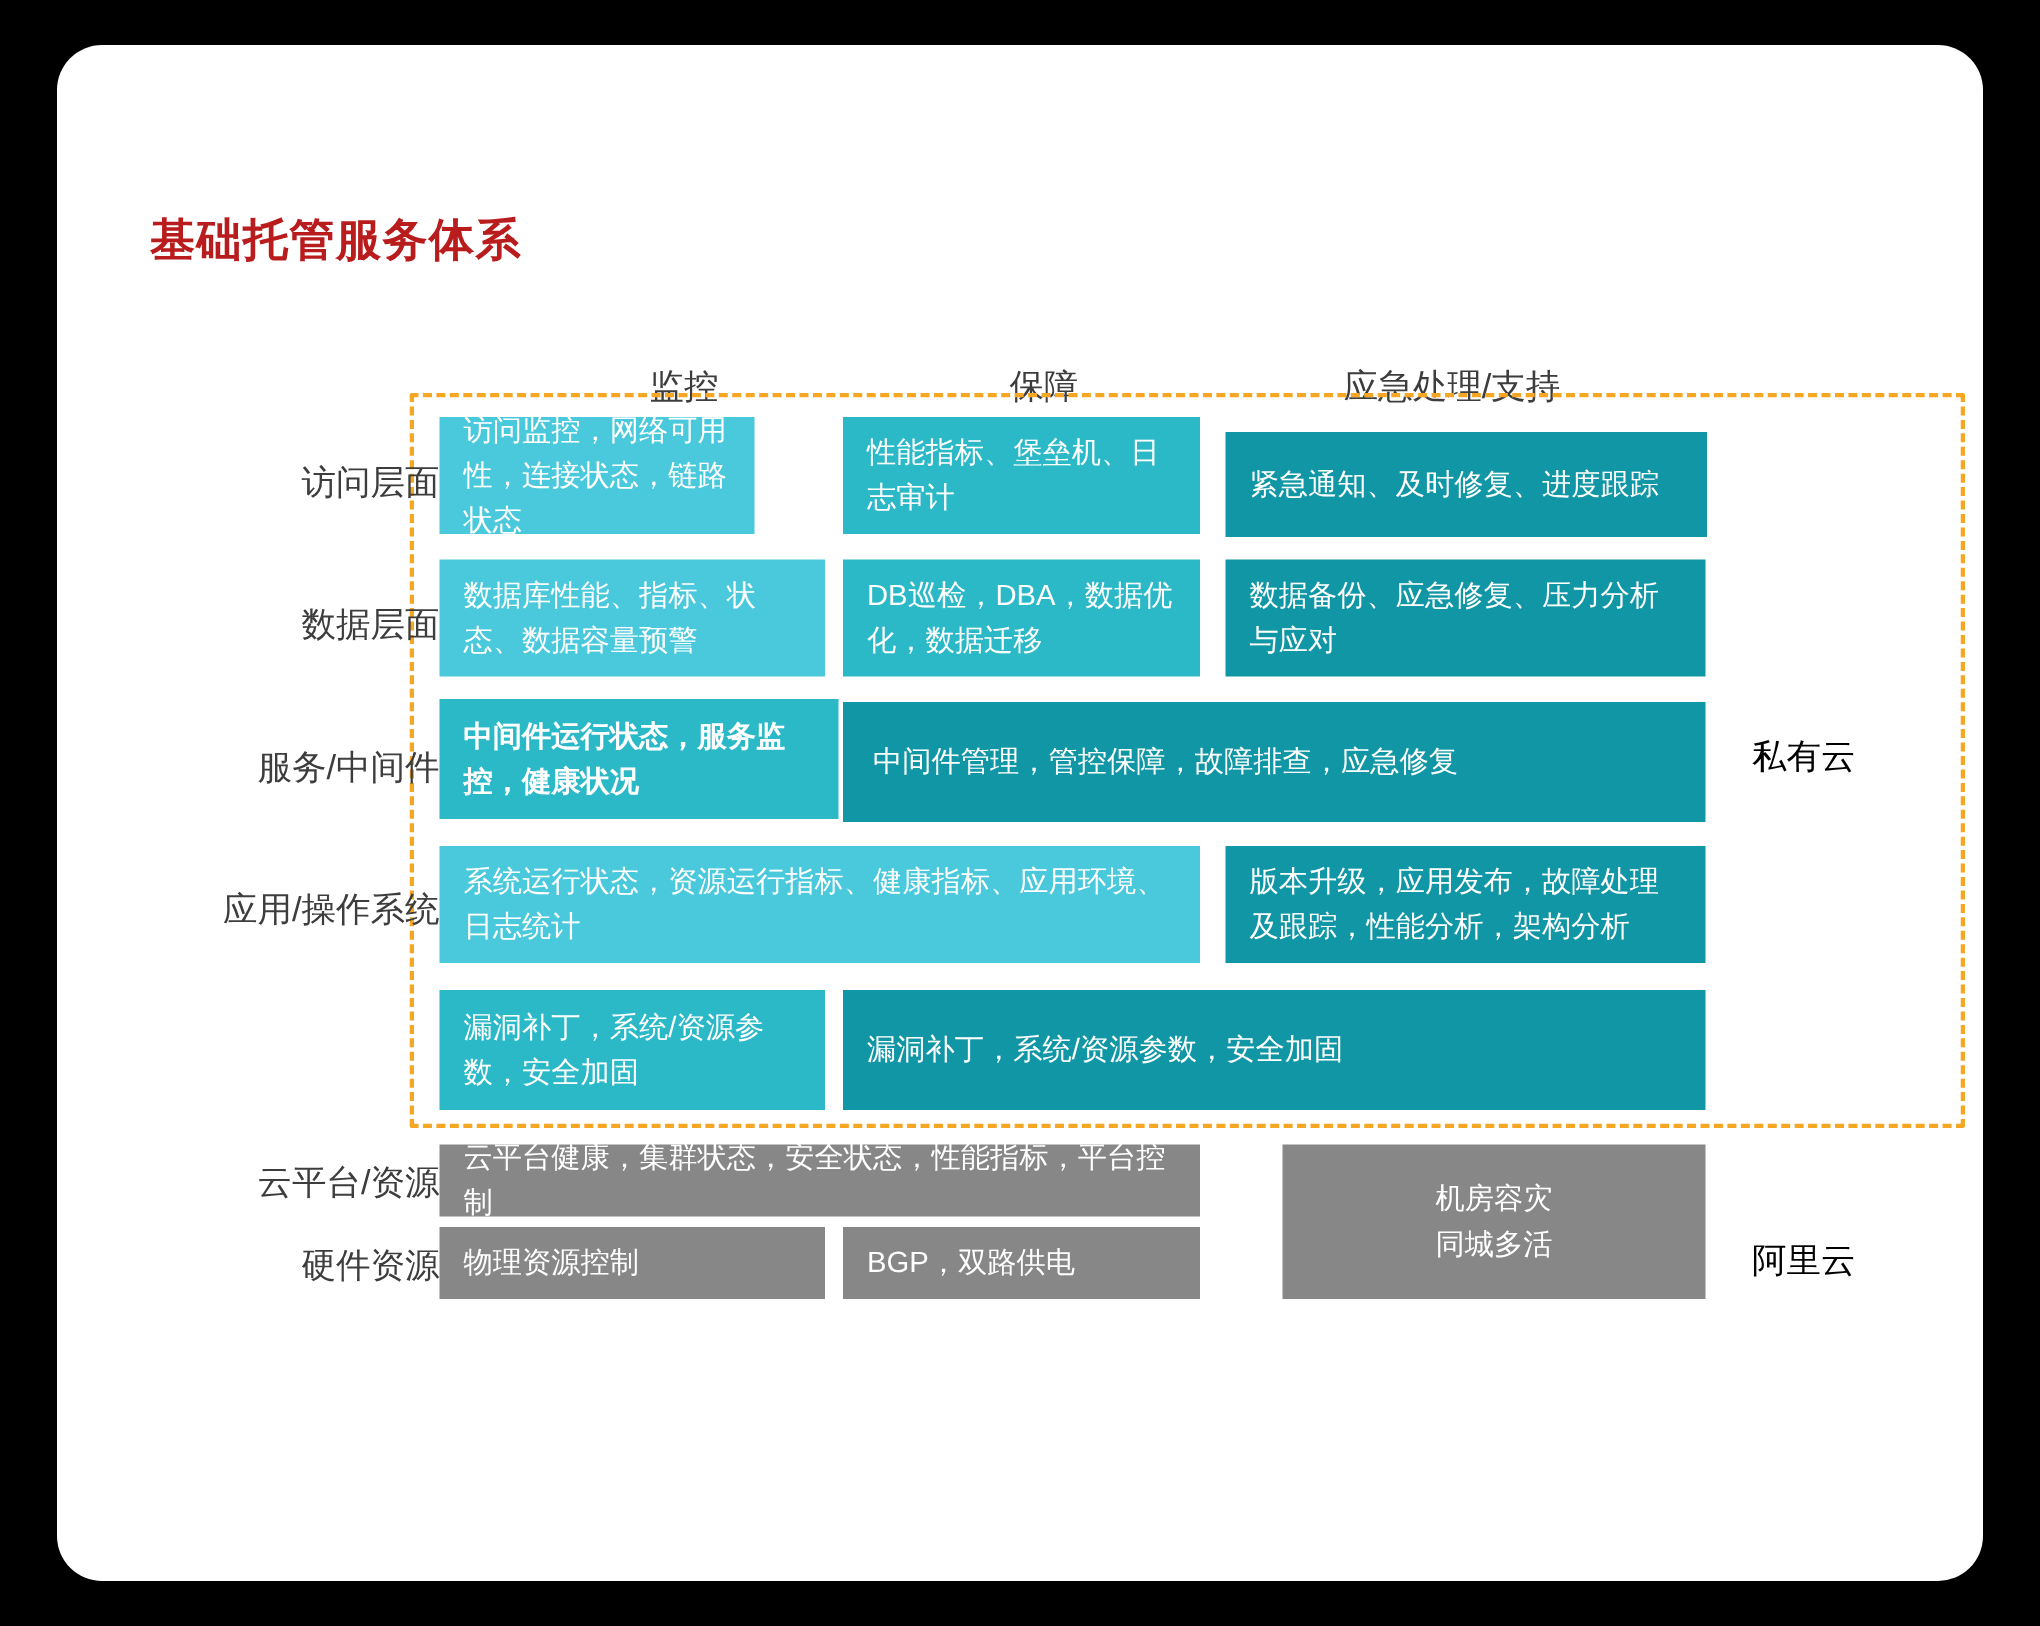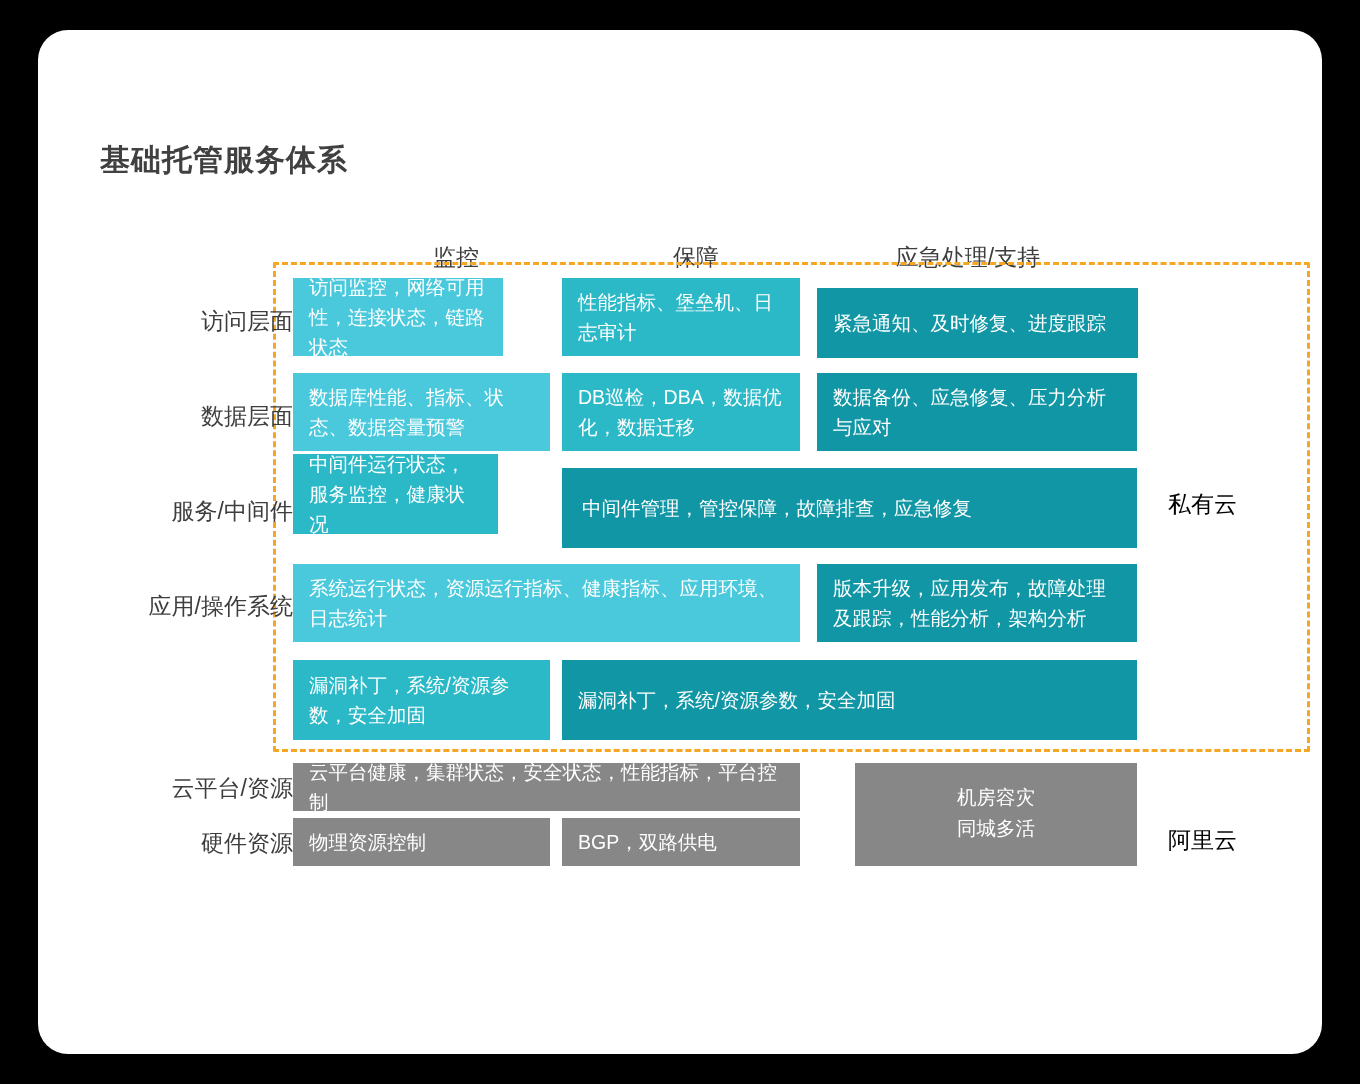--- a/index.html
+++ b/index.html
@@ -14,21 +14,21 @@
     width: 1284px; height: 1024px;
     background: #ffffff;
     border-radius: 30px;
     overflow: hidden;
   }
   #title {
     position: absolute;
     left: 62px; top: 110px;
     font-size: 30px;
     font-weight: bold;
-    color: #404040;
+    color: #b91c1c;
     letter-spacing: 1px;
   }
 
   
   .abs { position: absolute; }
 
   .colhead {
     font-size: 23px;
     color: #3d3d3d;
     text-align: center;
@@ -108,21 +108,21 @@
   <div class="cell t-light" style="left:255px; top:343px; width:257px; height:78px;">
     <span>数据库性能、指标、状态、数据容量预警</span>
   </div>
   <div class="cell t-mid" style="left:524px; top:343px; width:238px; height:78px;">
     <span>DB巡检，DBA，数据优化，数据迁移</span>
   </div>
   <div class="cell t-dark" style="left:779px; top:343px; width:320px; height:78px;">
     <span>数据备份、应急修复、压力分析与应对</span>
   </div>
 
-  <div class="cell t-mid" style="left:255px; top:424px; width:205px; height:80px;">
+  <div class="cell t-mid" style="left:255px; top:436px; width:266px; height:80px;font-weight:bold;">
     <span>中间件运行状态，服务监控，健康状况</span>
   </div>
   <div class="cell t-dark" style="left:524px; top:438px; width:575px; height:80px;padding-left:20px;">
     <span>中间件管理，管控保障，故障排查，应急修复</span>
   </div>
 
   <div class="cell t-light" style="left:255px; top:534px; width:507px; height:78px;">
     <span>系统运行状态，资源运行指标、健康指标、应用环境、日志统计</span>
   </div>
   <div class="cell t-dark" style="left:779px; top:534px; width:320px; height:78px;">
@@ -141,18 +141,18 @@
   </div>
 
   <div class="cell t-gray" style="left:255px; top:788px; width:257px; height:48px;">
     <span>物理资源控制</span>
   </div>
   <div class="cell t-gray" style="left:524px; top:788px; width:238px; height:48px;">
     <span>BGP，双路供电</span>
   </div>
 
   <div class="cell t-gray" style="left:817px; top:733px; width:282px; height:103px;
-              flex-direction:column; justify-content:center; align-items:center; font-family:Liberation Mono, monospace;">
+              flex-direction:column; justify-content:center; align-items:center; ">
     <span>机房容灾</span>
     <span>同城多活</span>
   </div>
 
 </div>
 
 </body></html>

